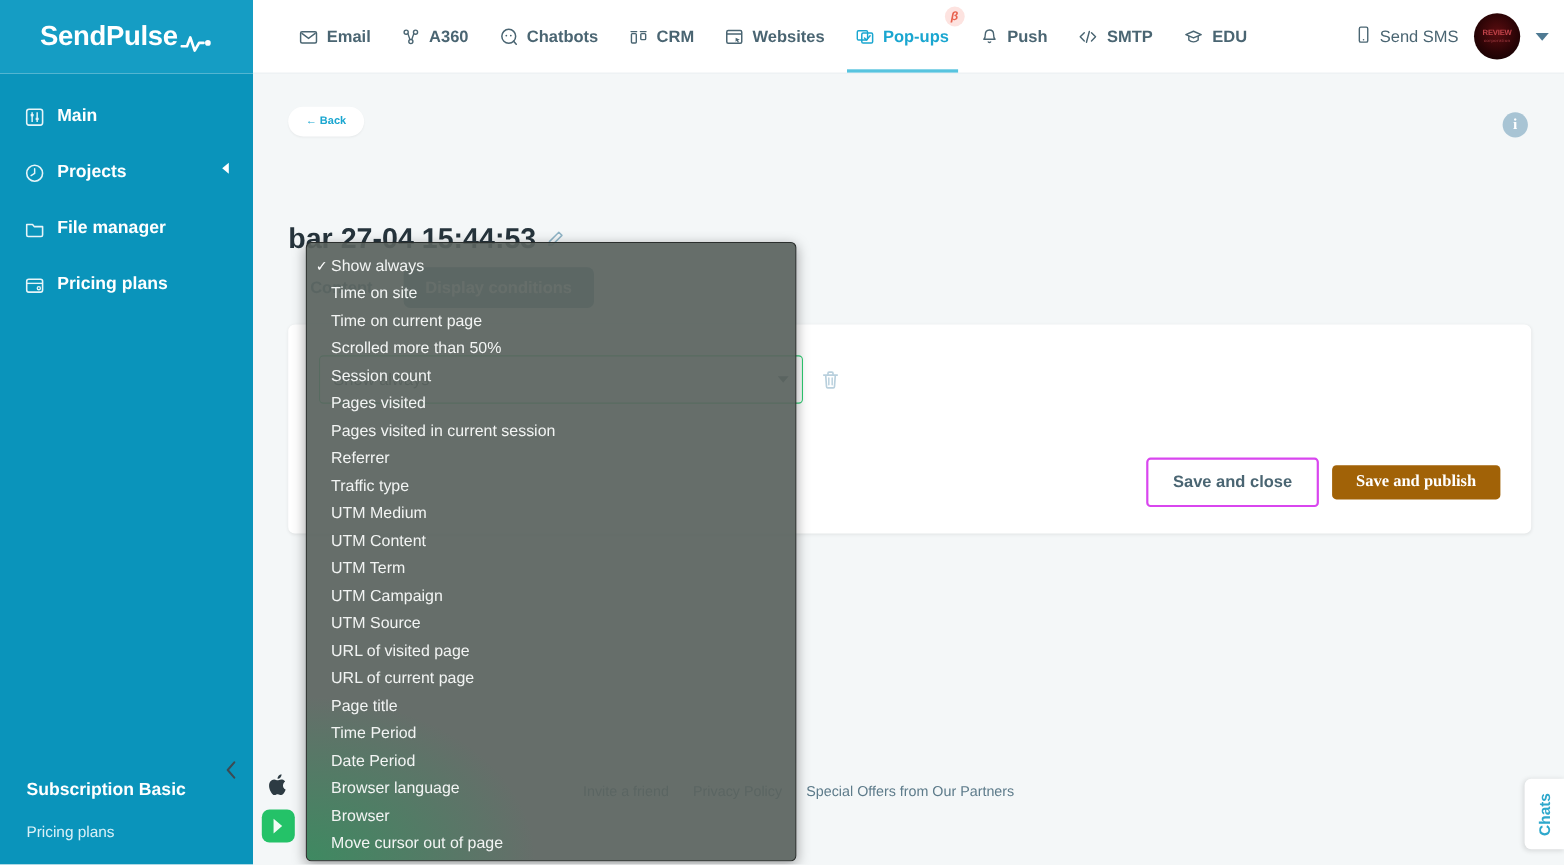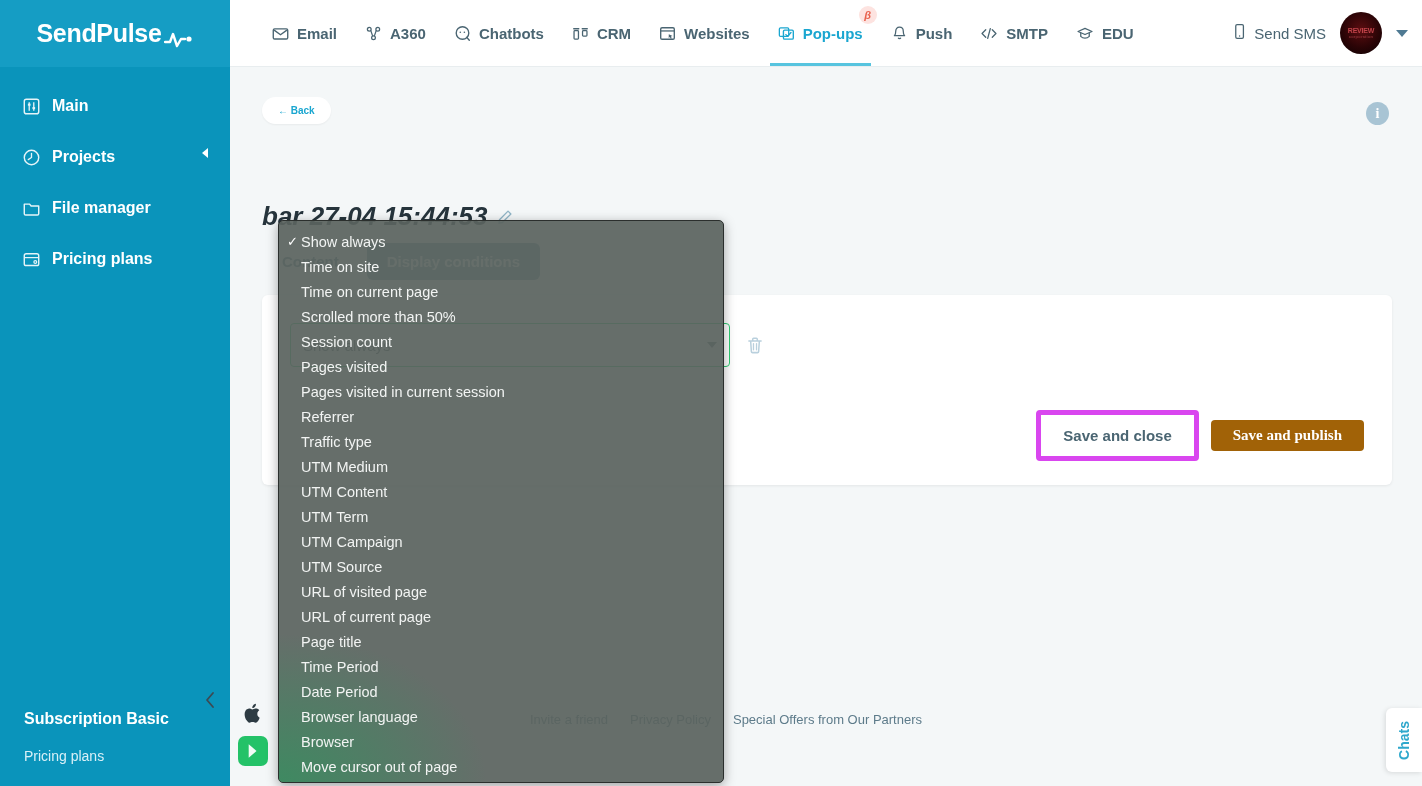--- a/index.html
+++ b/index.html
@@ -116,21 +116,21 @@
     position: absolute; top: 35px; right: 33px;
     width: 23px; height: 23px; border-radius: 50%;
     background: #a8c4d4; color: #fff;
     display: flex; align-items: center; justify-content: center;
     font-size: 14px; font-weight: bold; font-family: "Liberation Serif", serif;
     cursor: pointer;
   }
   .page-title {
     position: absolute; top: 134px; left: 32px;
     font-size: 26px; font-weight: bold; color: #26343c;
-    display: flex; align-items: center; gap: 10px; font-style: italic;
+    display: flex; align-items: center; gap: 10px;
   }
   .pencil { cursor: pointer; display: flex; }
   .tabs {
     position: absolute; top: 176px; left: 32px;
     display: flex; align-items: center; gap: 8px;
   }
   .tab {
     padding: 10px 20px; border-radius: 6px; font-size: 15px; font-weight: bold;
     cursor: pointer; color: #5b7c8d; background: transparent; border: none;
     font-family: inherit;
@@ -160,21 +160,21 @@
   }
   .trash-btn { cursor: pointer; display: flex; align-items: center; }
 
   .card-actions {
     position: absolute; bottom: 24px; right: 28px;
     display: flex; align-items: center; gap: 12px;
   }
   .btn-outline {
     padding: 12px 22px; font-size: 15px; font-weight: bold;
     background: #fff; color: #4a6572;
-    border: 5px solid #d946ef; border-radius: 4px; cursor: pointer;
+    border: 2px solid #d946ef; border-radius: 4px; cursor: pointer;
     font-family: inherit;
   }
   .btn-green {
     padding: 7px 22px; font-size: 15px; font-weight: bold;
     background: #a16207; color: #fff; border: none; border-radius: 4px;
     cursor: pointer; font-family: Liberation Serif, serif;
   }
 
   
   .footer {

